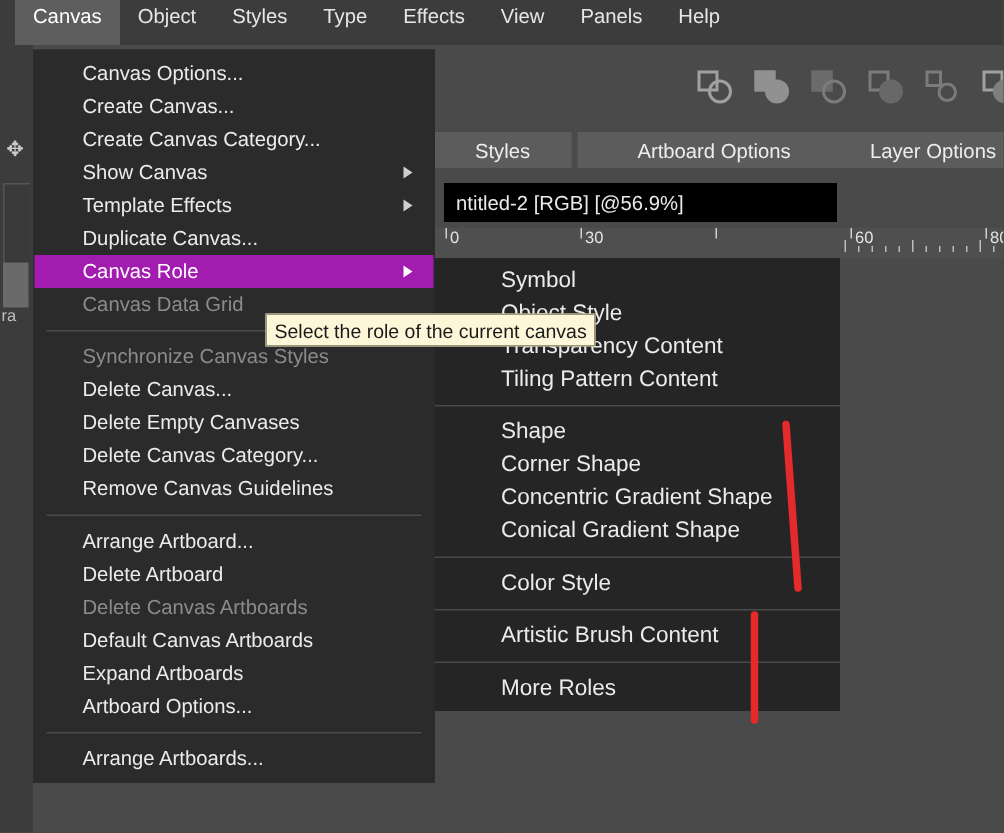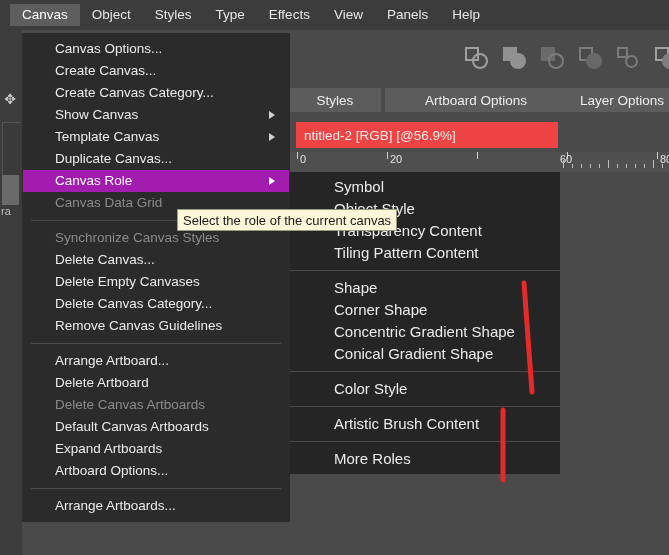--- a/index.html
+++ b/index.html
@@ -25,21 +25,20 @@
     background: #4a4a4a;
   }
 
   
   #menubar {
     position: absolute;
     left: 0; top: 0;
     width: 669px; height: 30px;
     background: #3c3c3c;
     display: flex;
-    align-items: center;
     padding-left: 10px;
     box-sizing: border-box;
   }
   .menubar-item {
     padding: 4px 12px;
     font-size: 13.5px;
     color: #e6e6e6;
     white-space: nowrap;
     line-height: 1;
   }
@@ -148,21 +147,21 @@
   }
   #opt-styles { left: 0px; width: 92px; }
   #opt-artboard { left: 96px; width: 182px; }
   #opt-layer { left: 242px; width: 182px; }
 
   
   #doc-tab {
     position: absolute;
     left: 296px; top: 122px;
     width: 262px; height: 26px;
-    background: #ef4444;
+    background: #000000;
     color: #eaeaea;
     font-size: 13.5px;
     display: flex;
     align-items: center;
     padding-left: 8px;
     box-sizing: border-box;
     white-space: nowrap;
     overflow: hidden;
   }
   #doc-tab-seam {
@@ -329,25 +328,25 @@
   <div class="opt-btn" id="opt-layer">Layer Options</div>
 </div>
 
 <div id="doc-tab-seam"></div>
 <div id="doc-tab">ntitled-2 [RGB] [@56.9%]</div>
 
 <div id="ruler">
     <div class="ruler-tick" style="left: 8px;"></div>
     <div class="ruler-label" style="left: 8px;">0</div>
     <div class="ruler-tick" style="left: 98px;"></div>
-    <div class="ruler-label" style="left: 98px;">20</div>
+    <div class="ruler-label" style="left: 98px;">30</div>
     <div class="ruler-tick" style="left: 188px;"></div>
     <div class="ruler-label" style="left: 188px; margin-top: 42px;">40</div>
     <div class="ruler-tick" style="left: 278px;"></div>
-    <div class="ruler-label" style="left: 268px; text-align: right;">60</div>
+    <div class="ruler-label" style="left: 278px; text-align: right;">60</div>
     <div class="ruler-tick" style="left: 368px;"></div>
     <div class="ruler-label" style="left: 368px;">80</div>
     <div class="ruler-minor tall" style="left: 274px;"></div>
     <div class="ruler-minor" style="left: 283px;"></div>
     <div class="ruler-minor" style="left: 292px;"></div>
     <div class="ruler-minor" style="left: 301px;"></div>
     <div class="ruler-minor" style="left: 310px;"></div>
     <div class="ruler-minor tall" style="left: 319px;"></div>
     <div class="ruler-minor" style="left: 328px;"></div>
     <div class="ruler-minor" style="left: 337px;"></div>
@@ -372,21 +371,21 @@
   <div class="menubar-item">View</div>
   <div class="menubar-item">Panels</div>
   <div class="menubar-item">Help</div>
 </div>
 
 <div id="canvas-menu">
     <div class="mi"><span>Canvas Options...</span></div>
     <div class="mi"><span>Create Canvas...</span></div>
     <div class="mi"><span>Create Canvas Category...</span></div>
     <div class="mi"><span>Show Canvas</span><span class="arrow"></span></div>
-    <div class="mi"><span>Template Canvas</span><span class="arrow"></span></div>
+    <div class="mi"><span>Template Effects</span><span class="arrow"></span></div>
     <div class="mi"><span>Duplicate Canvas...</span></div>
     <div class="mi highlight"><span>Canvas Role</span><span class="arrow"></span></div>
     <div class="mi disabled"><span>Canvas Data Grid</span></div>
     <div class="mi-sep"></div>
     <div class="mi disabled"><span>Synchronize Canvas Styles</span></div>
     <div class="mi"><span>Delete Canvas...</span></div>
     <div class="mi"><span>Delete Empty Canvases</span></div>
     <div class="mi"><span>Delete Canvas Category...</span></div>
     <div class="mi"><span>Remove Canvas Guidelines</span></div>
     <div class="mi-sep"></div>

